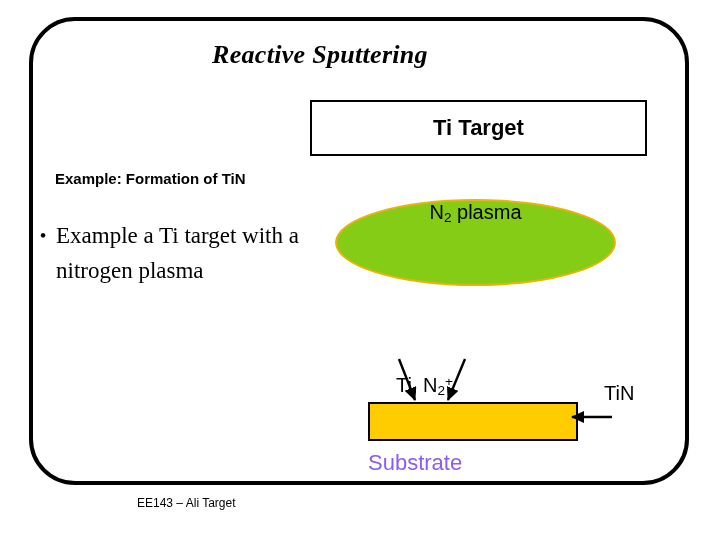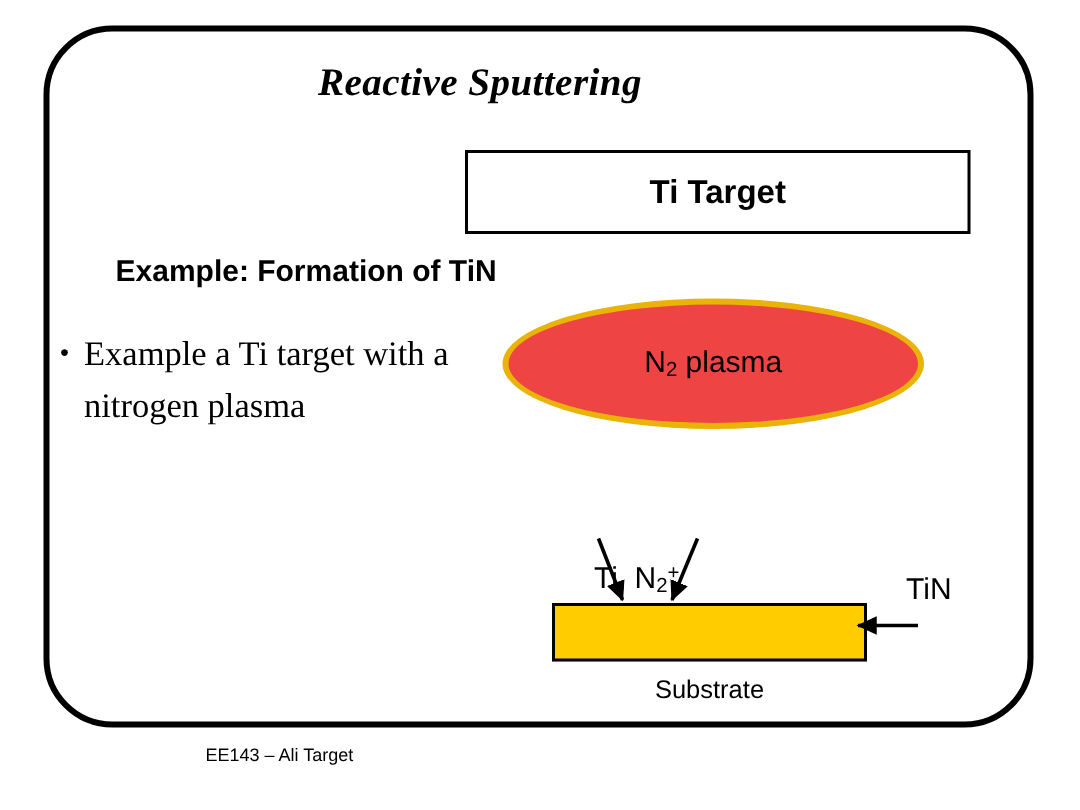--- a/index.html
+++ b/index.html
@@ -65,23 +65,22 @@
     font-weight: bold;
   }
 
   
   #example-heading {
     position: absolute;
     left: 55px;
     top: 170px;
     font-family: "Liberation Sans", sans-serif;
     font-weight: bold;
-    font-size: 20px;
-    color: #000000;
-    margin-left: 22px;
+    font-size: 15px;
+    color: #000000;
   }
 
   
   #bullet-block {
     position: absolute;
     left: 30px;
     top: 218px;
     width: 300px;
     font-family: "Liberation Serif", serif;
     font-size: 23px;
@@ -103,26 +102,25 @@
     flex: 1 1 auto;
   }
 
   
   #plasma-ellipse {
     position: absolute;
     left: 335px;
     top: 199px;
     width: 281px;
     height: 87px;
-    border: 4px solid #eab308;
+    border: 2px solid #eab308;
     border-radius: 50%;
-    background: #ef4444;
+    background: #84cc16;
     box-sizing: border-box;
     display: flex;
-    align-items: center;
     justify-content: center;
   }
   #plasma-ellipse .label {
     font-family: "Liberation Sans", sans-serif;
     font-size: 20px;
     color: #000000;
   }
 
   sub { font-size: 0.68em; vertical-align: -0.22em; }
   sup { font-size: 0.68em; vertical-align: 0.42em; }
@@ -150,24 +148,23 @@
     border: 2px solid #000000;
     box-sizing: border-box;
   }
 
   
   #substrate-caption {
     position: absolute;
     left: 368px;
     top: 450px;
     width: 210px;
-    text-align: center;
-    font-family: "Liberation Sans", sans-serif;
-    font-size: 17px;
-    color: #000000;
+    font-family: "Liberation Sans", sans-serif;
+    font-size: 22px;
+    color: #8b5cf6;
   }
 
   
   #tin-label {
     position: absolute;
     left: 604px;
     top: 382px;
     font-family: Liberation Sans, sans-serif;
     font-size: 20px;
     color: #000000;

